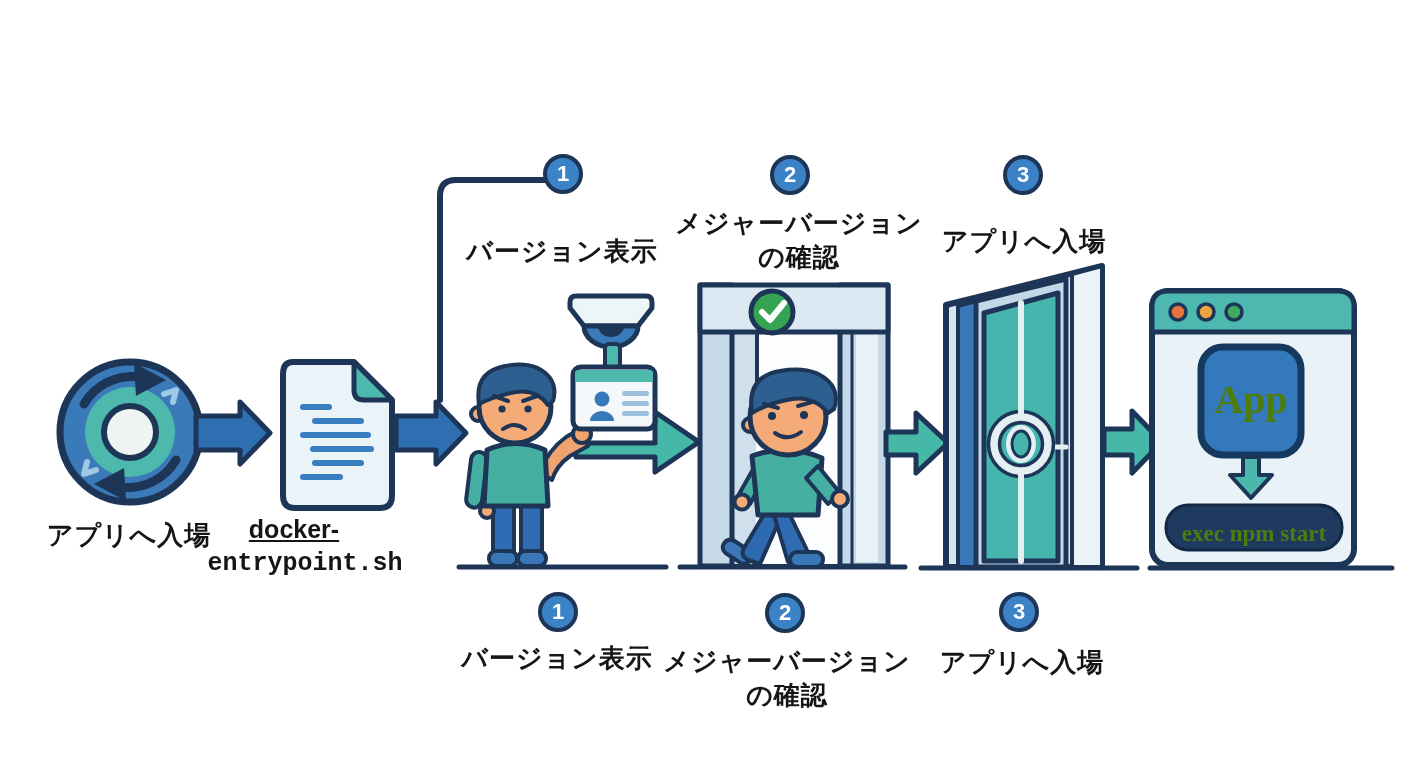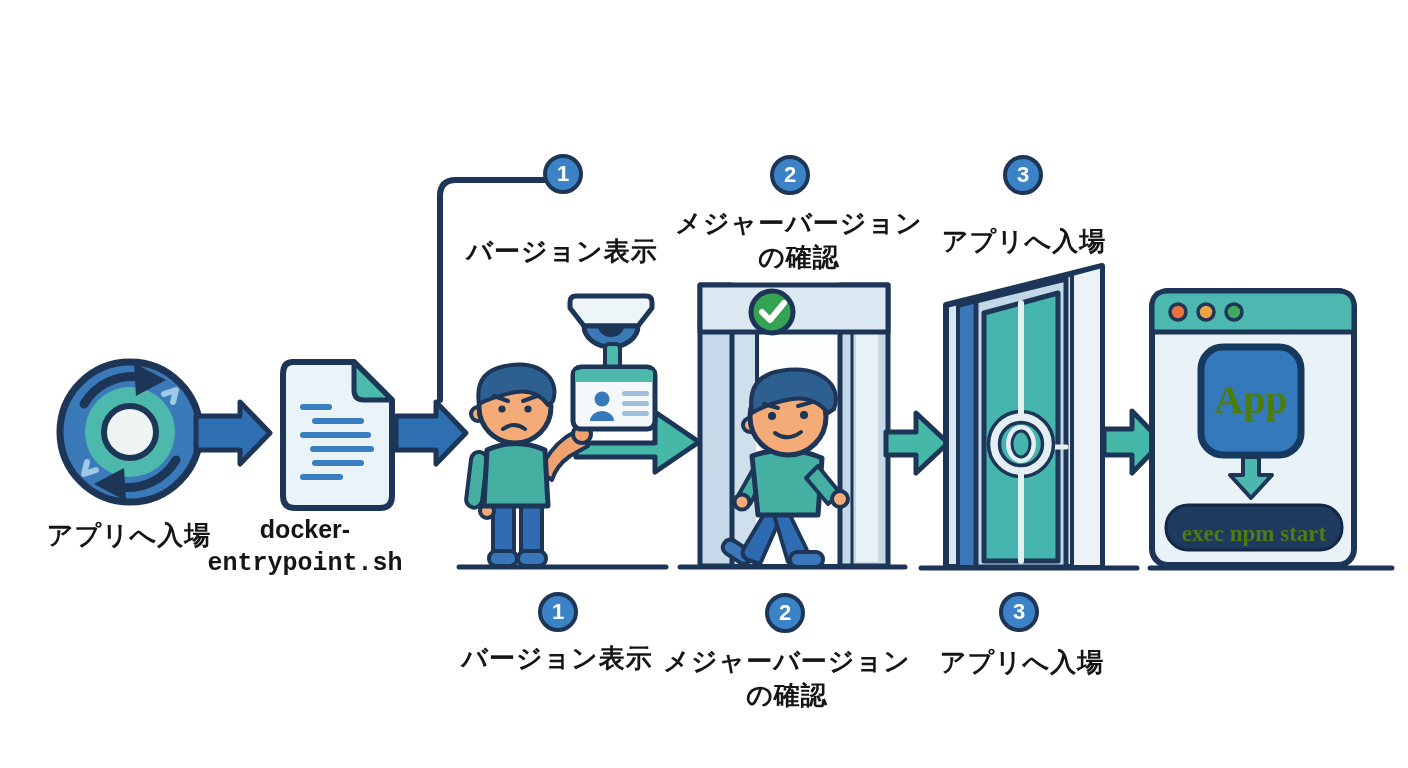--- a/index.html
+++ b/index.html
@@ -189,19 +189,19 @@
   <div class="lbl jp" style="left:799px;top:206px;">メジャーバージョン</div>
   <div class="lbl jp" style="left:799px;top:240px;">の確認</div>
   <div class="lbl jp" style="left:1024px;top:224px;">アプリへ入場</div>
 
   <div class="lbl jp" style="left:557px;top:641px;">バージョン表示</div>
   <div class="lbl jp" style="left:787px;top:644px;">メジャーバージョン</div>
   <div class="lbl jp" style="left:787px;top:678px;">の確認</div>
   <div class="lbl jp" style="left:1022px;top:645px;">アプリへ入場</div>
 
   <div class="lbl jp" style="left:129px;top:518px;">アプリへ入場</div>
-  <div class="lbl file" style="left:305px;top:515px;">docker-</div>
+  <div class="lbl file" style="left:294px;top:515px;text-decoration:underline;">docker-</div>
   <div class="lbl file" style="left:305px;top:549px;font-family:Liberation Mono, monospace;">entrypoint.sh</div>
 
   <div class="overlay-text app-text">App</div>
   <div class="overlay-text cmd-text">exec npm start</div>
 
 </div>
 
 </body></html>

